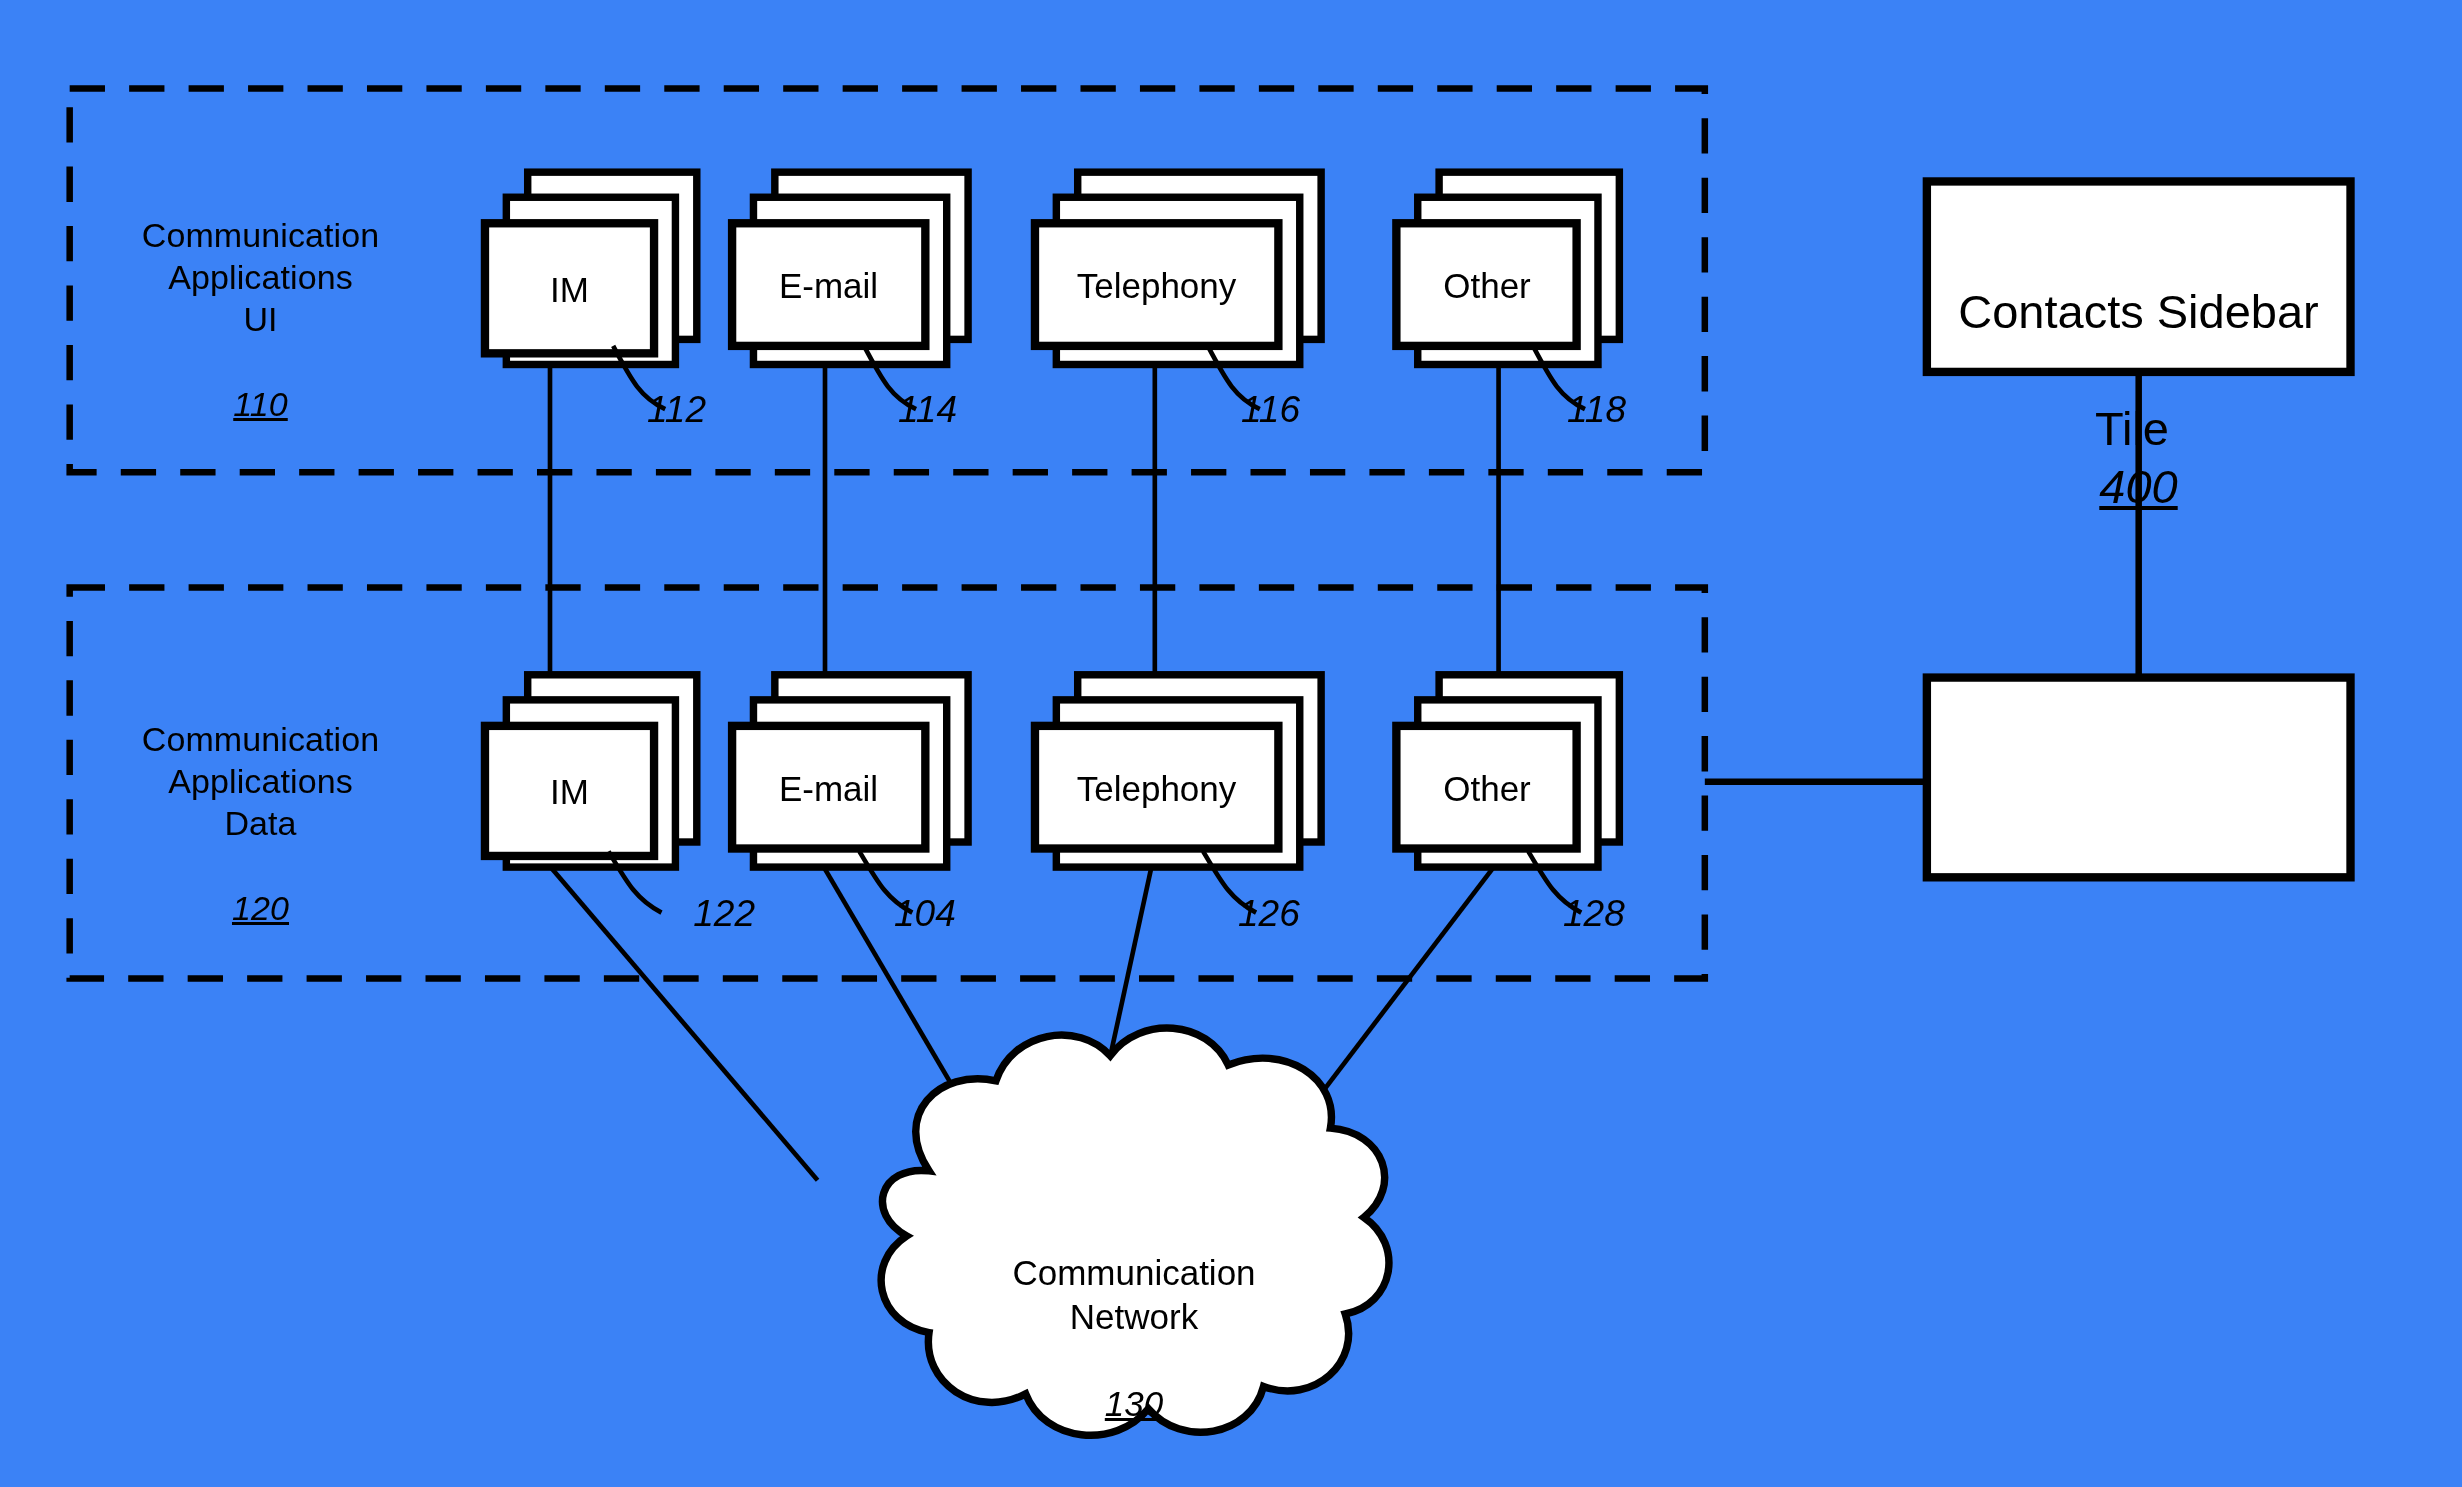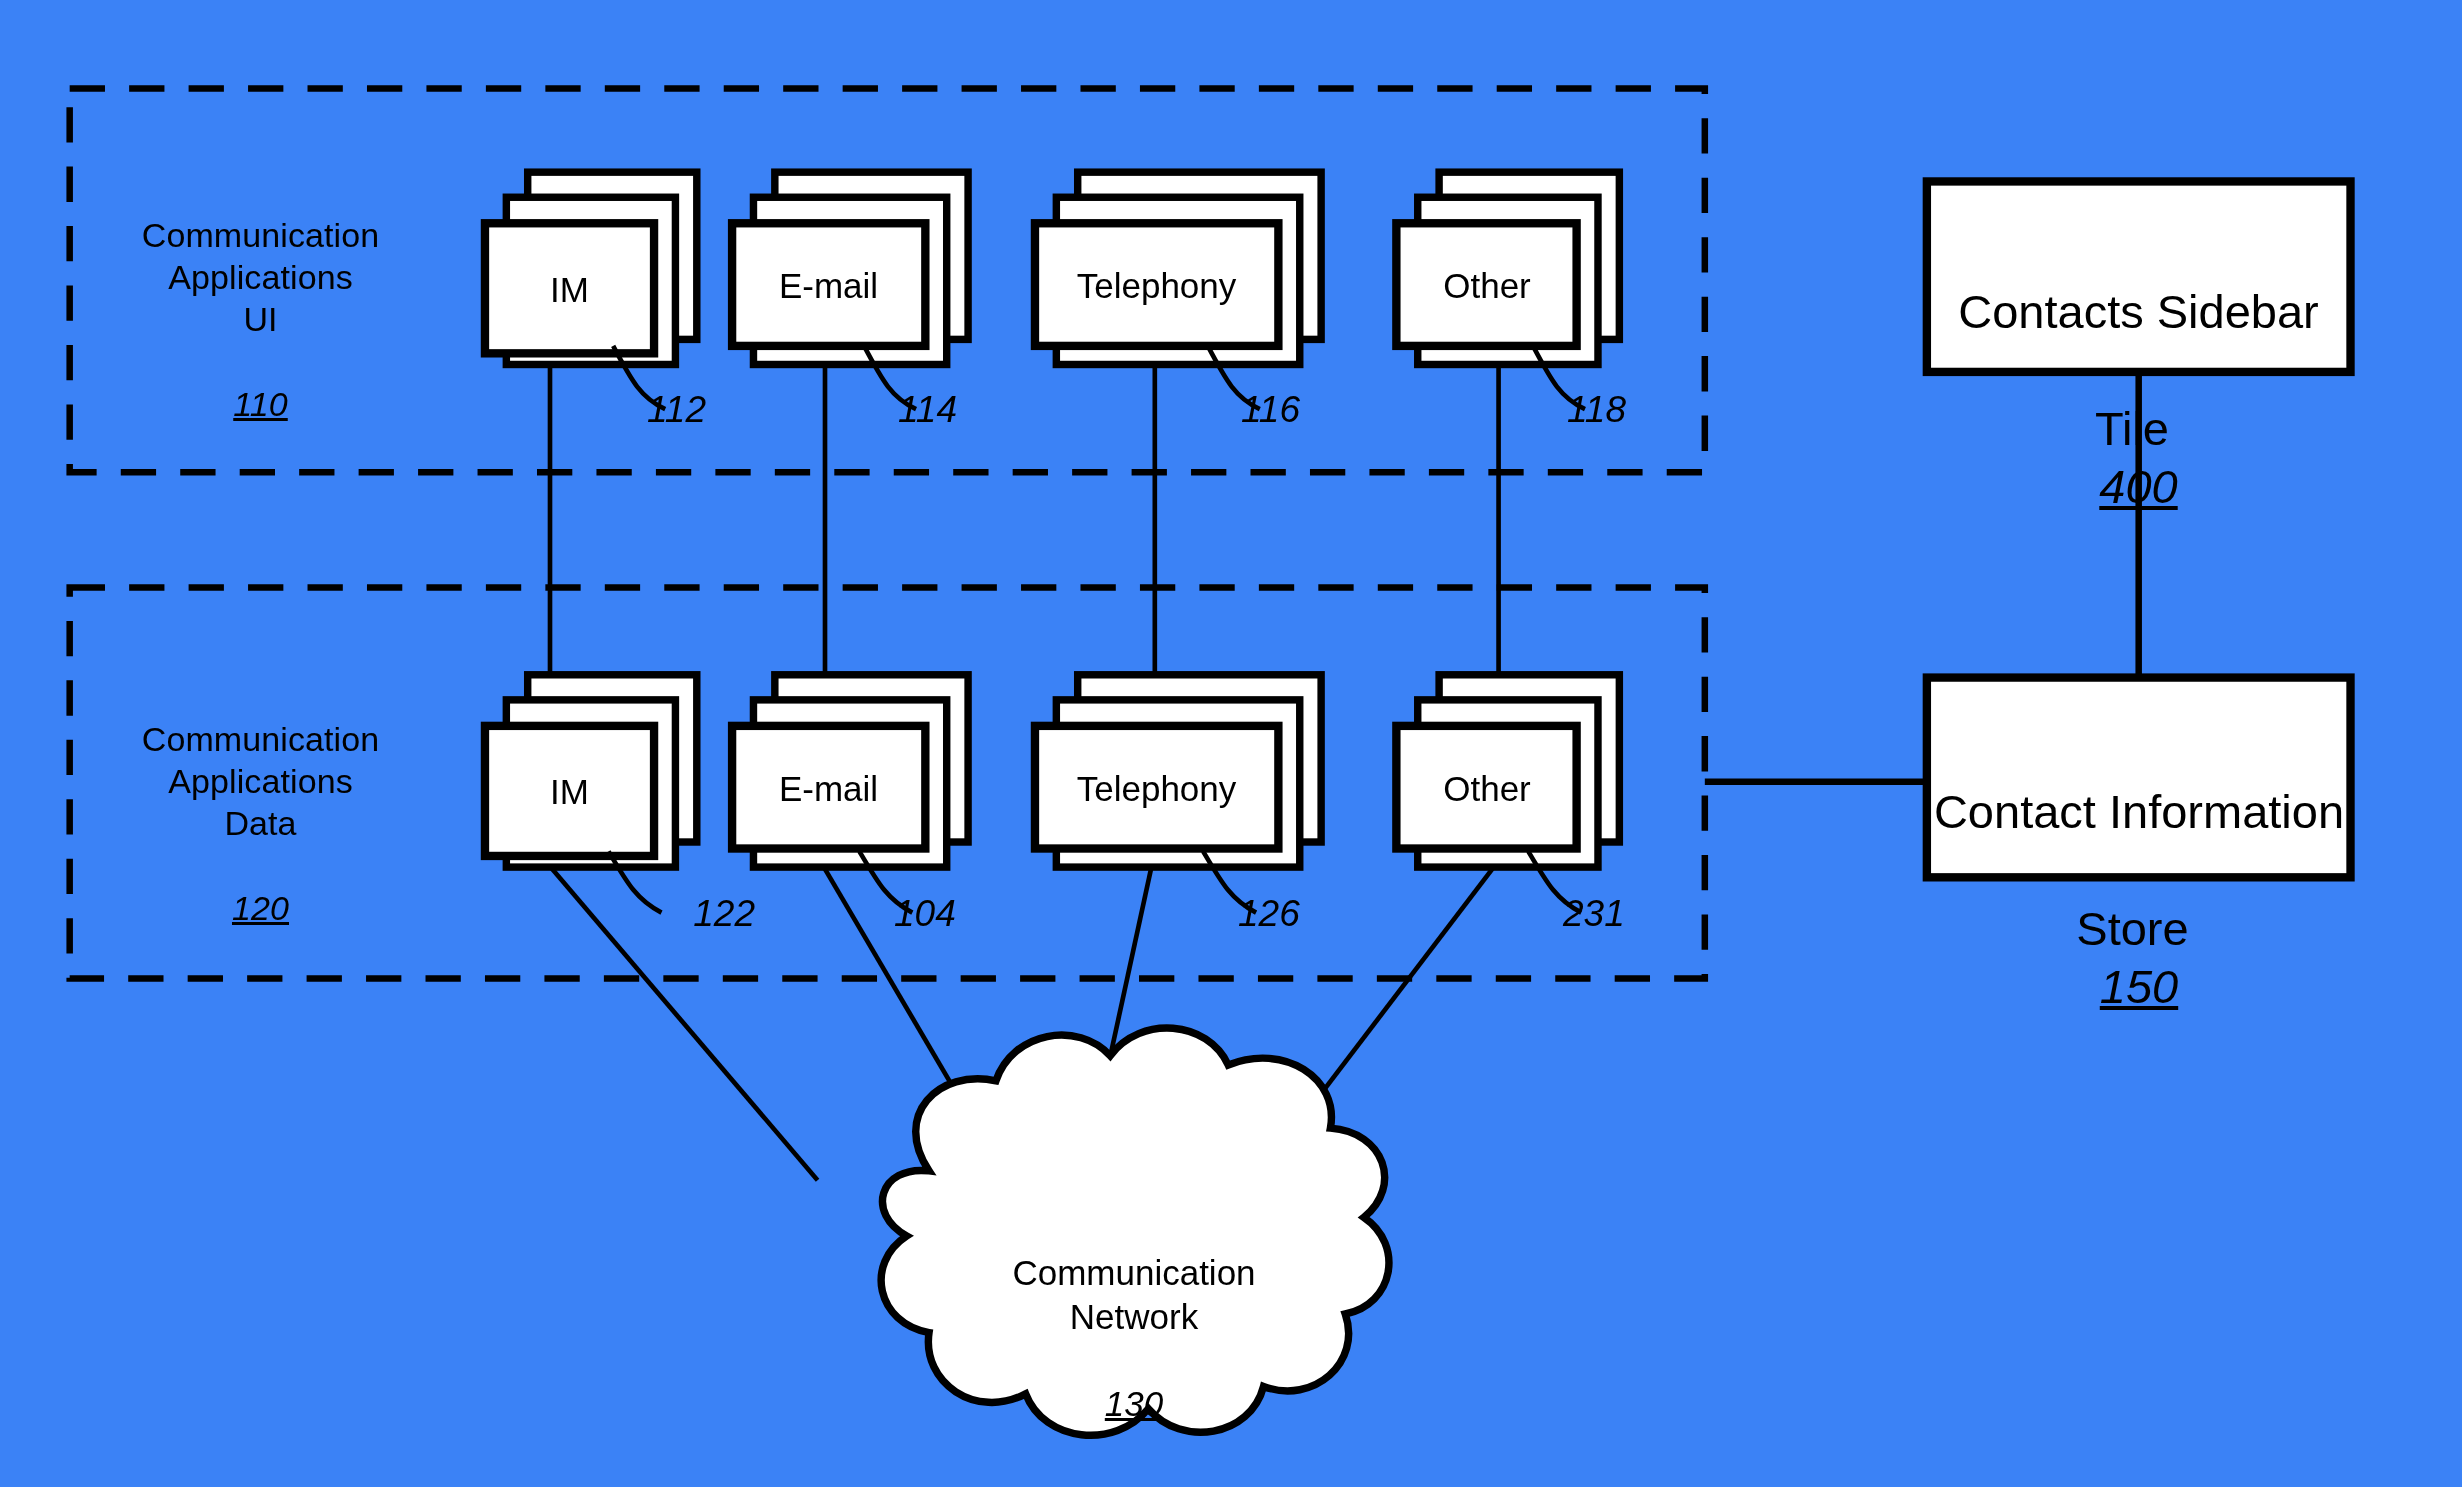--- a/index.html
+++ b/index.html
@@ -203,33 +203,28 @@
   <div class="txt callout-num" style="left:1567px; top:387px; width:112px; text-align:left;">118</div>
 
   <div class="txt box-label" style="left:485px; top:770px; width:169px;">IM</div>
   <div class="txt box-label" style="left:732px; top:767px; width:193px;">E-mail</div>
   <div class="txt box-label" style="left:1035px; top:767px; width:243px;">Telephony</div>
   <div class="txt box-label" style="left:1397px; top:767px; width:180px;">Other</div>
 
   <div class="txt callout-num" style="left:643px; top:891px; width:112px; text-align:right;">122</div>
   <div class="txt callout-num" style="left:894px; top:891px; width:112px; text-align:left;">104</div>
   <div class="txt callout-num" style="left:1238px; top:891px; width:112px; text-align:left;">126</div>
-  <div class="txt callout-num" style="left:1563px; top:891px; width:112px; text-align:left;">231</div>
+  <div class="txt callout-num" style="left:1563px; top:891px; width:112px; text-align:left;">128</div>
 
   <div class="txt tile-label" style="left:1936px; top:225px; width:405px;">
     <span>Contacts Sidebar</span><br>
     <span>Tile</span>&nbsp;
     <span class="ref">400</span>
   </div>
 
-  <div class="txt tile-label" style="left:1931px; top:725px; width:416px;">
-    <span>Contact Information</span><br>
-    <span>Store</span>&nbsp;
-    <span class="ref">150</span>
-  </div>
 
   <div class="txt cloud-label" style="left:948px; top:1208px; width:372px;">
     <span>Communication
 Network</span><br>
     <span class="ref">130</span>
   </div>
 
 </div>
 
 

